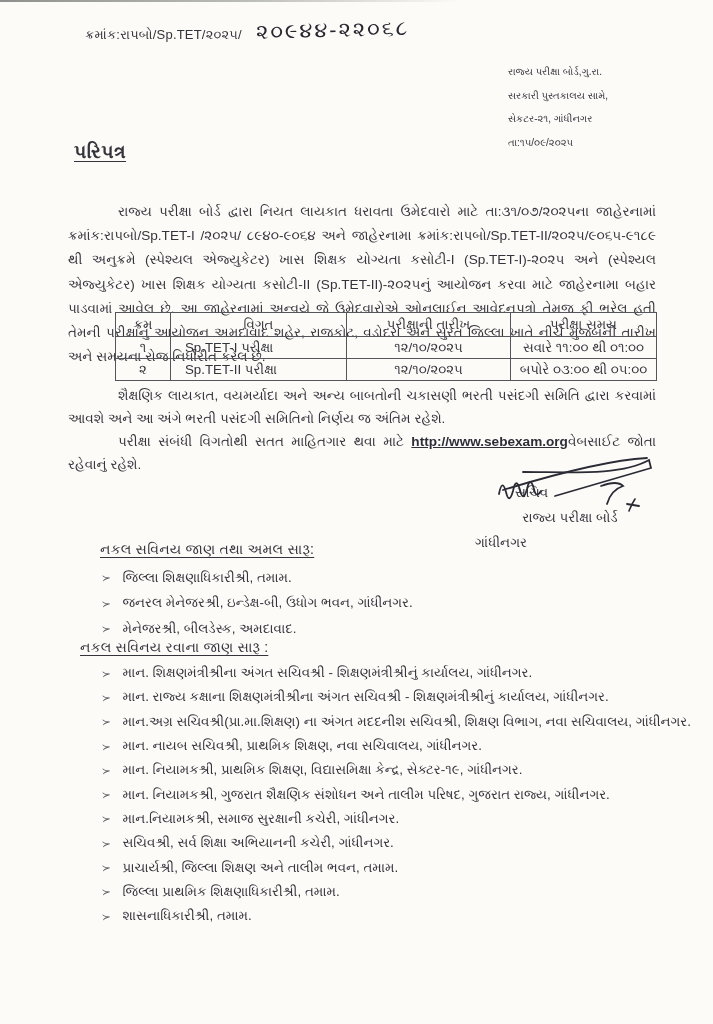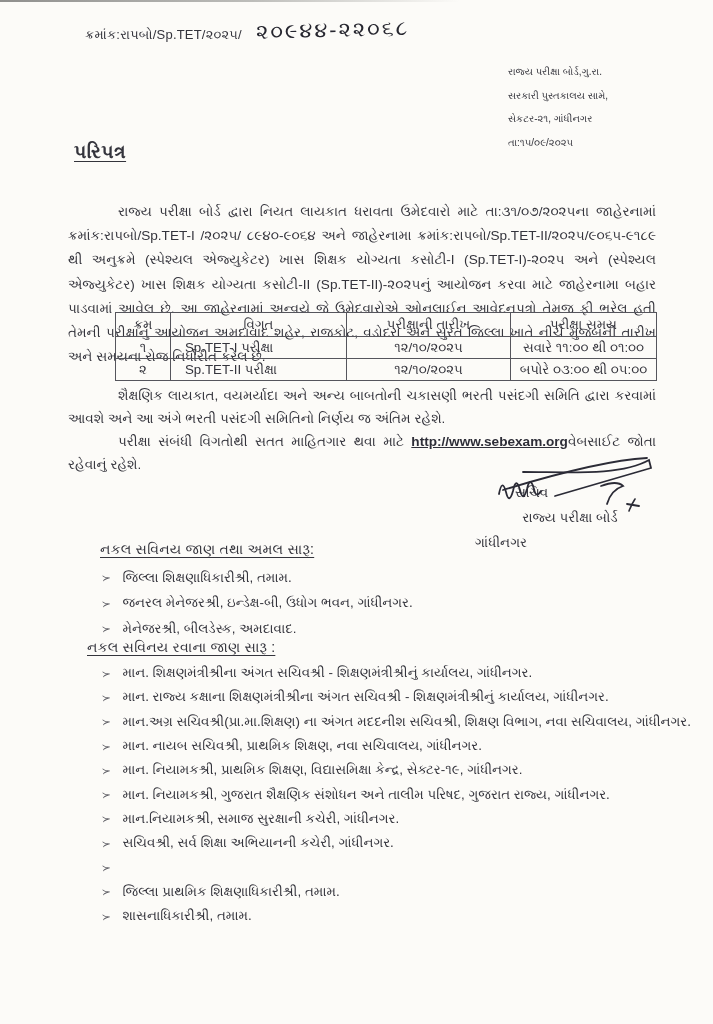--- a/index.html
+++ b/index.html
@@ -41,21 +41,21 @@
   .signature{position:absolute;top:448px;left:475px;width:190px;font-size:13.5px;line-height:25px;}
   .sig-svg{position:absolute;top:-2px;left:14px;pointer-events:none;}
   .sig-role{margin-top:32px;margin-left:40px;}
   .sig-org{text-align:center;position:relative;}
   .sig-place{text-align:left;}
   .ink-tick{position:absolute;right:28px;top:-8px;pointer-events:none;}
   
   .dist-heading{position:absolute;font-size:14px;text-decoration:underline;
     text-underline-offset:3px;letter-spacing:.2px;}
   .dist-a-heading{top:541px;left:100px;}
-  .dist-b-heading{top:639px;left:87px;text-align:right;}
+  .dist-b-heading{top:639px;left:80px;text-align:right;}
   .dist-items{position:absolute;left:103px;width:560px;}
   .dist-a-items{top:565px;}
   .dist-b-items{top:661px;}
   .dist-item{display:flex;align-items:center;font-size:13.4px;white-space:nowrap;}
   .dist-a-items .dist-item{height:25.5px;}
   .dist-b-items .dist-item{height:24.3px;}
   .bullet{display:inline-block;font-size:11px;color:#3b3b44;margin-right:13px;
     transform:scaleX(1.2) rotate(-6deg);}
 </style>
 </head>
@@ -181,20 +181,21 @@
       <div class="dist-item">
         <span class="bullet">≻</span>
         <span>માન.નિયામકશ્રી, સમાજ સુરક્ષાની કચેરી, ગાંધીનગર.</span>
       </div>
       <div class="dist-item">
         <span class="bullet">≻</span>
         <span>સચિવશ્રી, સર્વ શિક્ષા અભિયાનની કચેરી, ગાંધીનગર.</span>
       </div>
       <div class="dist-item">
         <span class="bullet">≻</span>
+        <span>પ્રાચાર્યશ્રી, જિલ્લા શિક્ષણ અને તાલીમ ભવન, તમામ.</span>
       </div>
       <div class="dist-item">
         <span class="bullet">≻</span>
         <span>જિલ્લા પ્રાથમિક શિક્ષણાધિકારીશ્રી, તમામ.</span>
       </div>
       <div class="dist-item">
         <span class="bullet">≻</span>
         <span>શાસનાધિકારીશ્રી, તમામ.</span>
       </div>
     </div>

